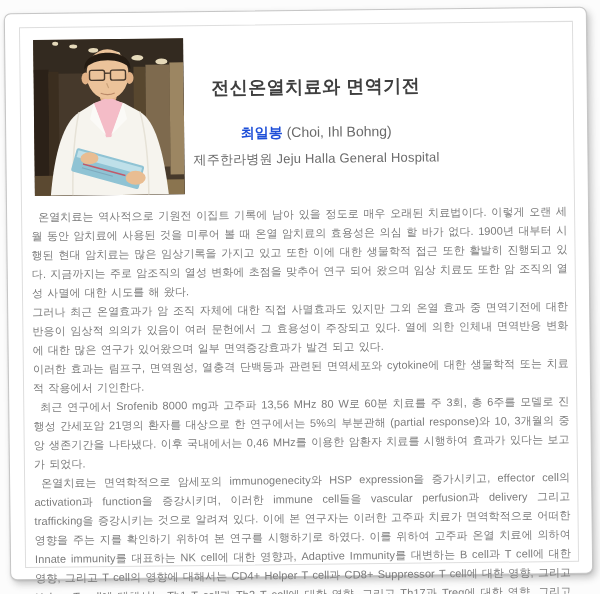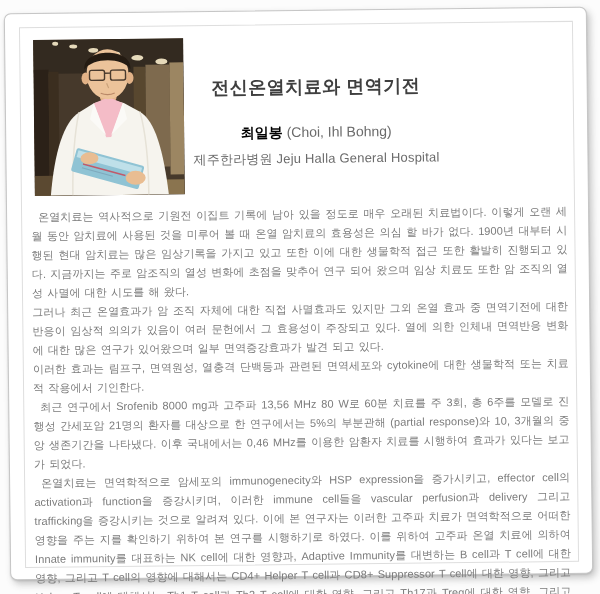--- a/index.html
+++ b/index.html
@@ -51,21 +51,21 @@
     font-weight: bold;
     letter-spacing: 0.5px;
     color: #3f3f3f;
     margin: 0;
   }
   .author-line {
     margin-top: 25px;
     font-size: 14px;
     color: #666666;
   }
-  .author-name { font-weight: bold; color: #000000; }
+  .author-name { font-weight: bold; color: #1d4ed8; }
   .author-name-en { font-weight: normal; color: #6b6b6b; }
   .affiliation {
     margin-top: 8px;
     font-size: 13px;
     color: #6b6b6b;
     letter-spacing: 0.2px;
   }
   .article {
     position: absolute;
     left: 9px; right: 7px; top: 180px;

